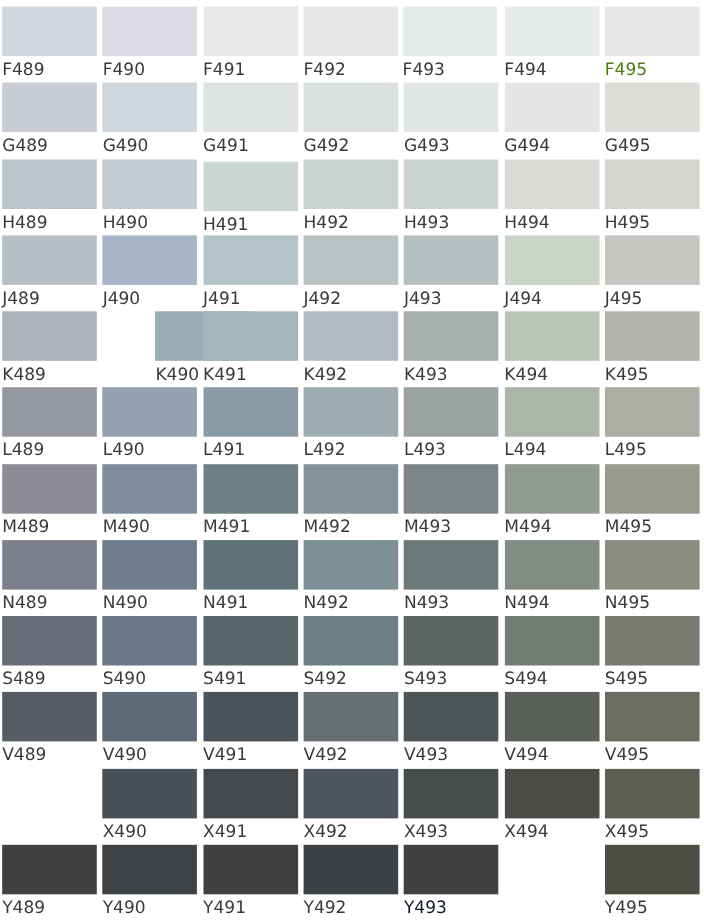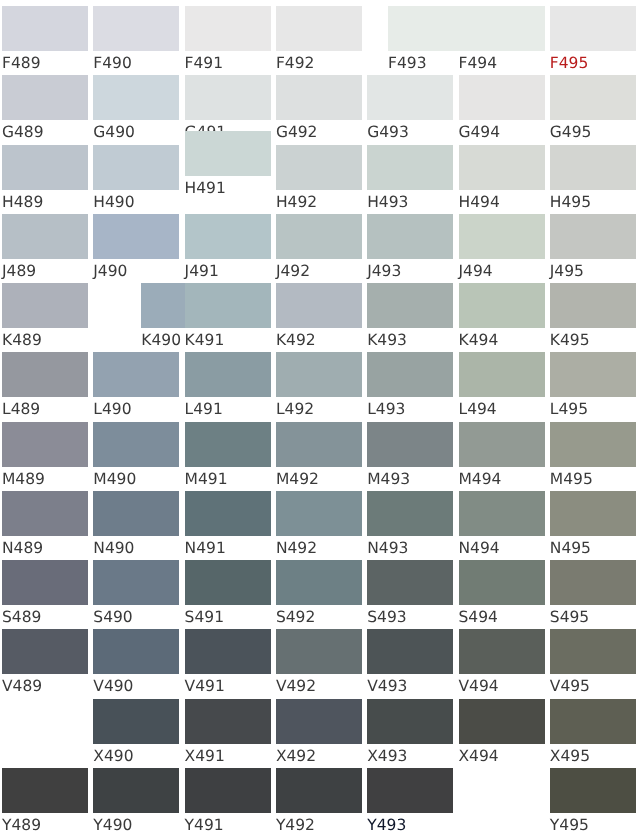--- a/index.html
+++ b/index.html
@@ -33,31 +33,31 @@
       <div class="code" style="color: rgb(58, 58, 58);">F490</div>
     </div>
     <div class="cell" style="left: 184.6px; top: 6px; width: 86px;">
       <div class="swatch" style="width: 86px; height: 45px; background: rgb(233, 232, 232);"></div>
       <div class="code" style="color: rgb(58, 58, 58);">F491</div>
     </div>
     <div class="cell" style="left: 275.9px; top: 6px; width: 86px;">
       <div class="swatch" style="width: 86px; height: 45px; background: rgb(231, 231, 231);"></div>
       <div class="code" style="color: rgb(58, 58, 58);">F492</div>
     </div>
-    <div class="cell" style="left: 388px; top: 6px; width: 86px;">
+    <div class="cell" style="left: 366px; top: 6px; width: 86px;">
       <div class="swatch" style="width: 86px; height: 45px; background: rgb(231, 236, 232);"></div>
       <div class="code" style="color: rgb(58, 58, 58);">F493</div>
     </div>
     <div class="cell" style="left: 458.5px; top: 6px; width: 86px;">
       <div class="swatch" style="width: 86px; height: 45px; background: rgb(231, 236, 232);"></div>
       <div class="code" style="color: rgb(58, 58, 58);">F494</div>
     </div>
     <div class="cell" style="left: 549.8px; top: 6px; width: 86px;">
       <div class="swatch" style="width: 86px; height: 45px; background: rgb(231, 231, 231);"></div>
-      <div class="code" style="color: #b91c1c;">F495</div>
+      <div class="code" style="color: #4d7c0f;">F495</div>
     </div>
     <div class="cell" style="left: 2px; top: 75.25px; width: 86px;">
       <div class="swatch" style="width: 86px; height: 45px; background: rgb(201, 204, 212);"></div>
       <div class="code" style="color: rgb(58, 58, 58);">G489</div>
     </div>
     <div class="cell" style="left: 93.3px; top: 75.25px; width: 86px;">
       <div class="swatch" style="width: 86px; height: 45px; background: rgb(205, 215, 221);"></div>
       <div class="code" style="color: rgb(58, 58, 58);">G490</div>
     </div>
     <div class="cell" style="left: 184.6px; top: 75.25px; width: 86px;">
@@ -81,21 +81,21 @@
       <div class="code" style="color: rgb(58, 58, 58);">G495</div>
     </div>
     <div class="cell" style="left: 2px; top: 144.5px; width: 86px; padding-left: 12px;">
       <div class="swatch" style="width: 86px; height: 45px; background: rgb(188, 196, 204);"></div>
       <div class="code" style="color: rgb(58, 58, 58);">H489</div>
     </div>
     <div class="cell" style="left: 93.3px; top: 144.5px; width: 86px; padding-left: 36px;">
       <div class="swatch" style="width: 86px; height: 45px; background: rgb(192, 203, 211);"></div>
       <div class="code" style="color: rgb(58, 58, 58);">H490</div>
     </div>
-    <div class="cell" style="left: 184.6px; top: 131px; width: 86px;">
+    <div class="cell" style="left: 184.6px; top: 147px; width: 86px;">
       <div class="swatch" style="width: 86px; height: 45px; background: rgb(203, 215, 213);"></div>
       <div class="code" style="color: rgb(58, 58, 58);">H491</div>
     </div>
     <div class="cell" style="left: 275.9px; top: 144.5px; width: 86px;">
       <div class="swatch" style="width: 86px; height: 45px; background: rgb(203, 210, 210);"></div>
       <div class="code" style="color: rgb(58, 58, 58);">H492</div>
     </div>
     <div class="cell" style="left: 367.2px; top: 144.5px; width: 86px;">
       <div class="swatch" style="width: 86px; height: 45px; background: rgb(202, 212, 208);"></div>
       <div class="code" style="color: rgb(58, 58, 58);">H493</div>

